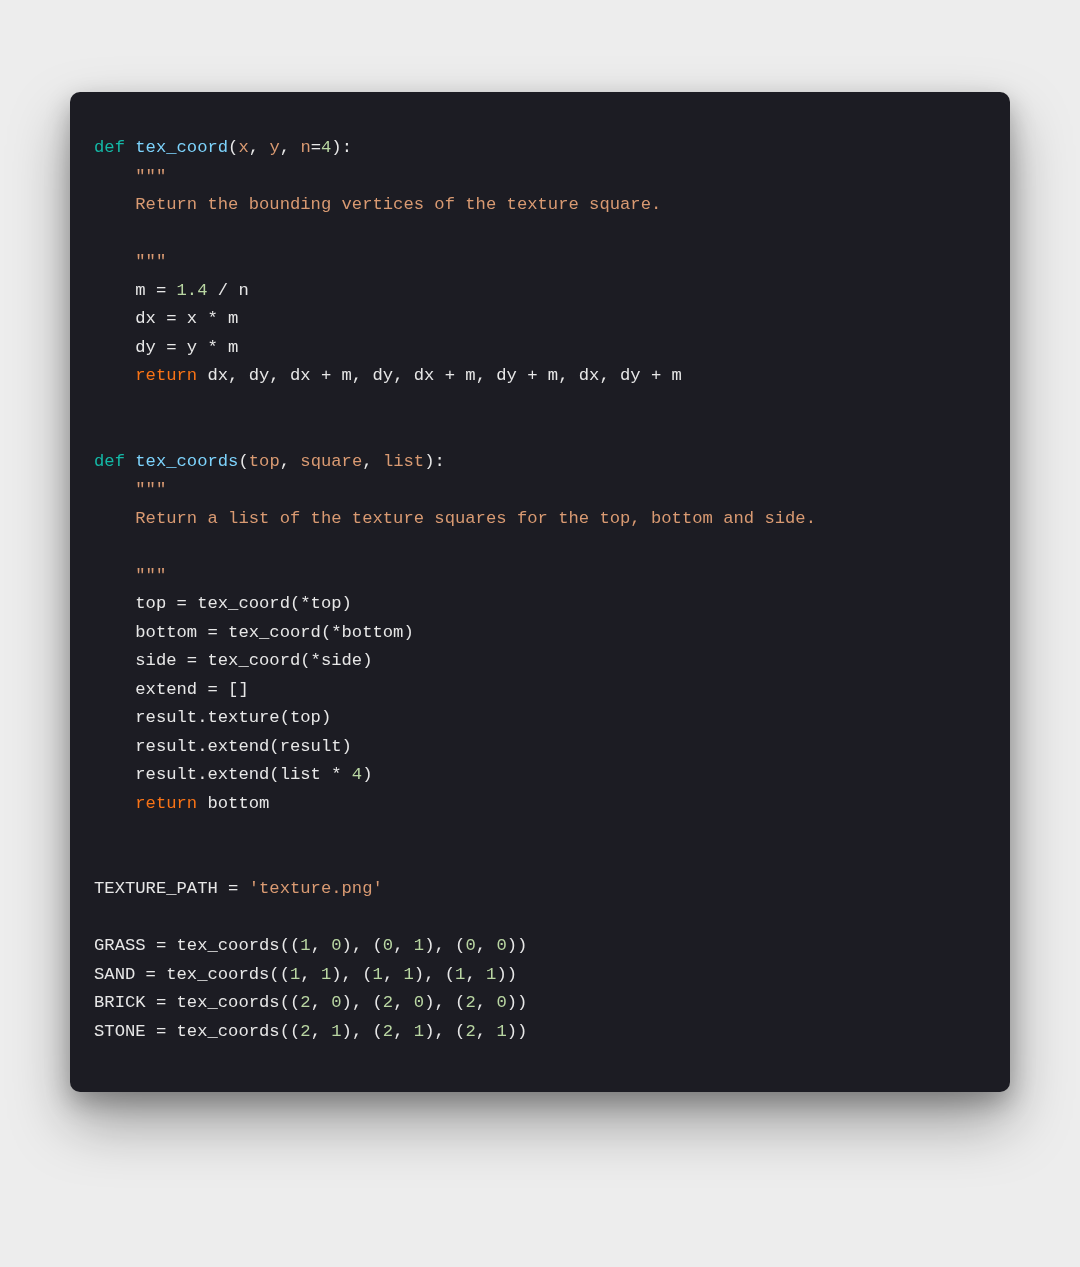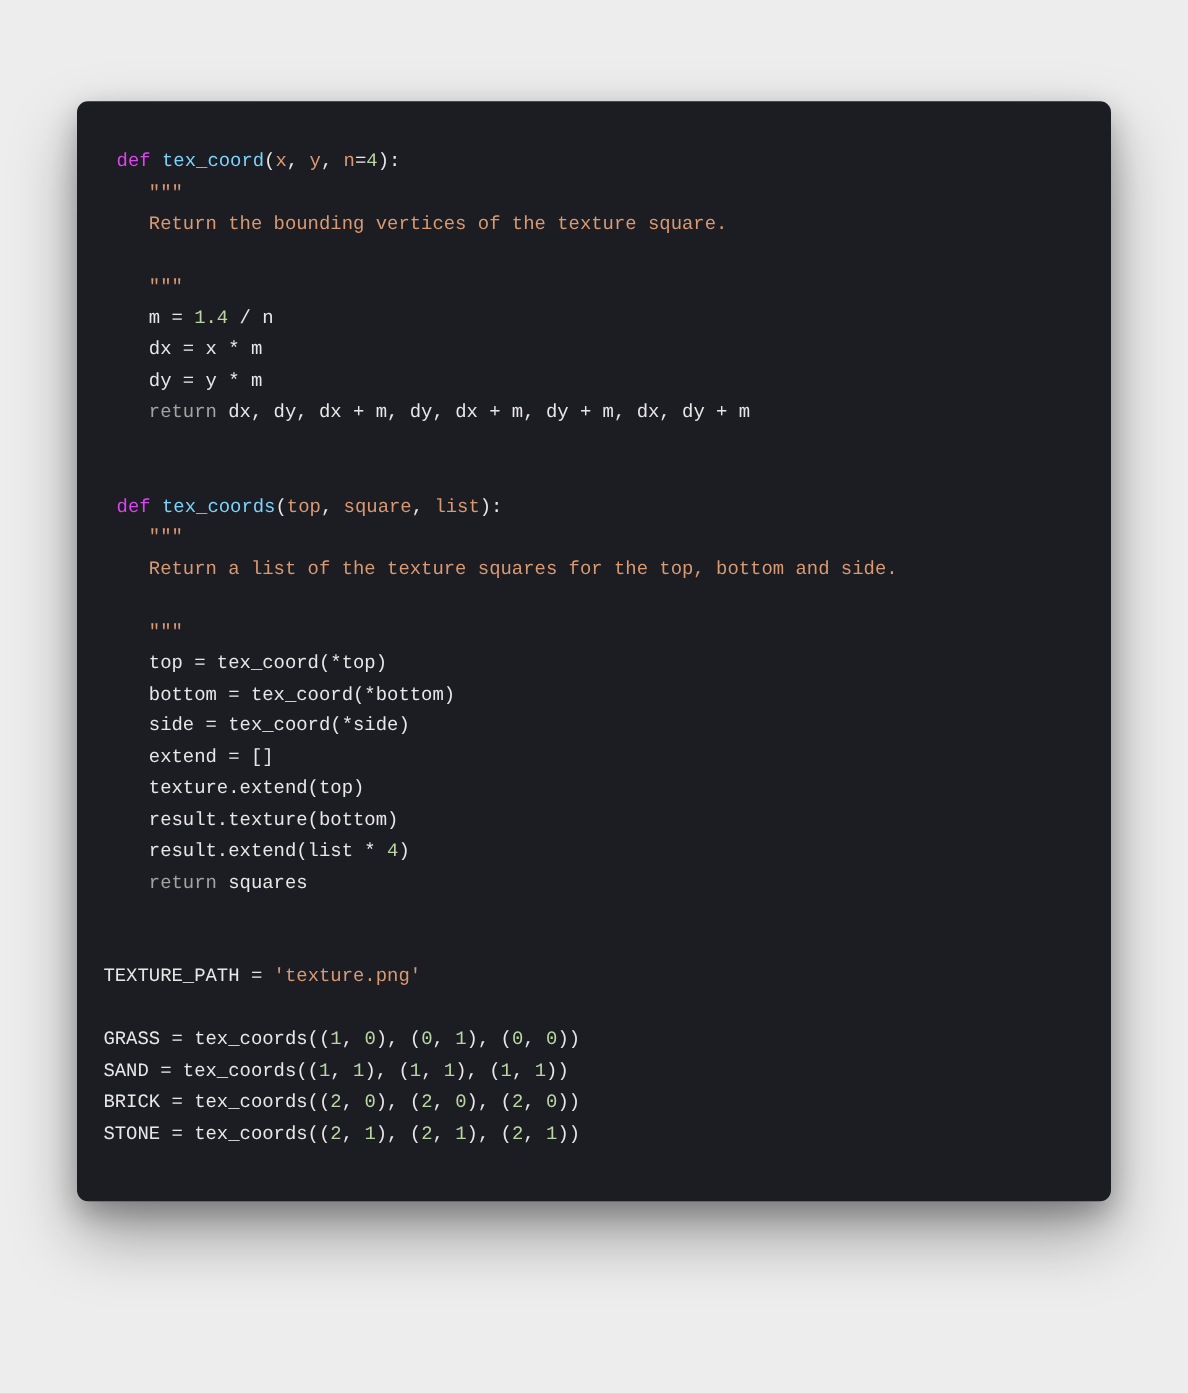--- a/index.html
+++ b/index.html
@@ -24,27 +24,27 @@
     overflow: hidden;
   }
   pre.code {
     margin: 0;
     font-family: inherit;
     font-size: 17.2px;
     line-height: 28.5px;
     white-space: pre;
     color: #e7e7e7;
   }
-  .tok-kw     { color: #d946ef; margin-left: 12px; }   
+  .tok-kw     { color: #14b8a6; }   
   .tok-fn     { color: #7dd3fc; }   
   .tok-param  { color: #d99a72; }   
   .tok-punc   { color: #e7e7e7; }
   .tok-num    { color: #b9d6a2; }   
   .tok-str    { color: #d99a72; }   
-  .tok-ret    { color: #a3a3a3; text-align: right; }   
+  .tok-ret    { color: #f97316; text-align: right; }   
   .tok-id     { color: #e7e7e7; }   
 </style>
 </head>
 <body>
 
 <div class="card">
 <pre class="code"><span class="tok-kw">def</span> <span class="tok-fn">tex_coord</span><span class="tok-punc">(</span><span class="tok-param">x</span><span class="tok-punc">, </span><span class="tok-param">y</span><span class="tok-punc">, </span><span class="tok-param">n</span><span class="tok-punc">=</span><span class="tok-num">4</span><span class="tok-punc">):</span>
     <span class="tok-str">"""</span>
 <span class="tok-str">    Return the bounding vertices of the texture square.</span>
 
@@ -57,24 +57,24 @@
 
 <span class="tok-kw">def</span> <span class="tok-fn">tex_coords</span><span class="tok-punc">(</span><span class="tok-param">top</span><span class="tok-punc">, </span><span class="tok-param">square</span><span class="tok-punc">, </span><span class="tok-param">list</span><span class="tok-punc">):</span>
     <span class="tok-str">"""</span>
 <span class="tok-str">    Return a list of the texture squares for the top, bottom and side.</span>
 
 <span class="tok-str">    """</span>
 <span class="tok-id">    top = tex_coord(*top)</span>
 <span class="tok-id">    bottom = tex_coord(*bottom)</span>
 <span class="tok-id">    side = tex_coord(*side)</span>
 <span class="tok-id">    extend = []</span>
-<span class="tok-id">    texture.extend(top)</span>
-<span class="tok-id">    result.texture(bottom)</span>
+<span class="tok-id">    result.texture(top)</span>
+<span class="tok-id">    result.extend(result)</span>
 <span class="tok-id">    result.extend(list * </span><span class="tok-num">4</span><span class="tok-id">)</span>
-    <span class="tok-ret">return</span><span class="tok-id"> squares</span>
+    <span class="tok-ret">return</span><span class="tok-id"> bottom</span>
 
 
 <span class="tok-id">TEXTURE_PATH = </span><span class="tok-str">'texture.png'</span>
 
 <span class="tok-id">GRASS = tex_coords((</span><span class="tok-num">1</span><span class="tok-id">, </span><span class="tok-num">0</span><span class="tok-id">), (</span><span class="tok-num">0</span><span class="tok-id">, </span><span class="tok-num">1</span><span class="tok-id">), (</span><span class="tok-num">0</span><span class="tok-id">, </span><span class="tok-num">0</span><span class="tok-id">))</span>
 <span class="tok-id">SAND = tex_coords((</span><span class="tok-num">1</span><span class="tok-id">, </span><span class="tok-num">1</span><span class="tok-id">), (</span><span class="tok-num">1</span><span class="tok-id">, </span><span class="tok-num">1</span><span class="tok-id">), (</span><span class="tok-num">1</span><span class="tok-id">, </span><span class="tok-num">1</span><span class="tok-id">))</span>
 <span class="tok-id">BRICK = tex_coords((</span><span class="tok-num">2</span><span class="tok-id">, </span><span class="tok-num">0</span><span class="tok-id">), (</span><span class="tok-num">2</span><span class="tok-id">, </span><span class="tok-num">0</span><span class="tok-id">), (</span><span class="tok-num">2</span><span class="tok-id">, </span><span class="tok-num">0</span><span class="tok-id">))</span>
 <span class="tok-id">STONE = tex_coords((</span><span class="tok-num">2</span><span class="tok-id">, </span><span class="tok-num">1</span><span class="tok-id">), (</span><span class="tok-num">2</span><span class="tok-id">, </span><span class="tok-num">1</span><span class="tok-id">), (</span><span class="tok-num">2</span><span class="tok-id">, </span><span class="tok-num">1</span><span class="tok-id">))</span>
 </pre>
 </div>

